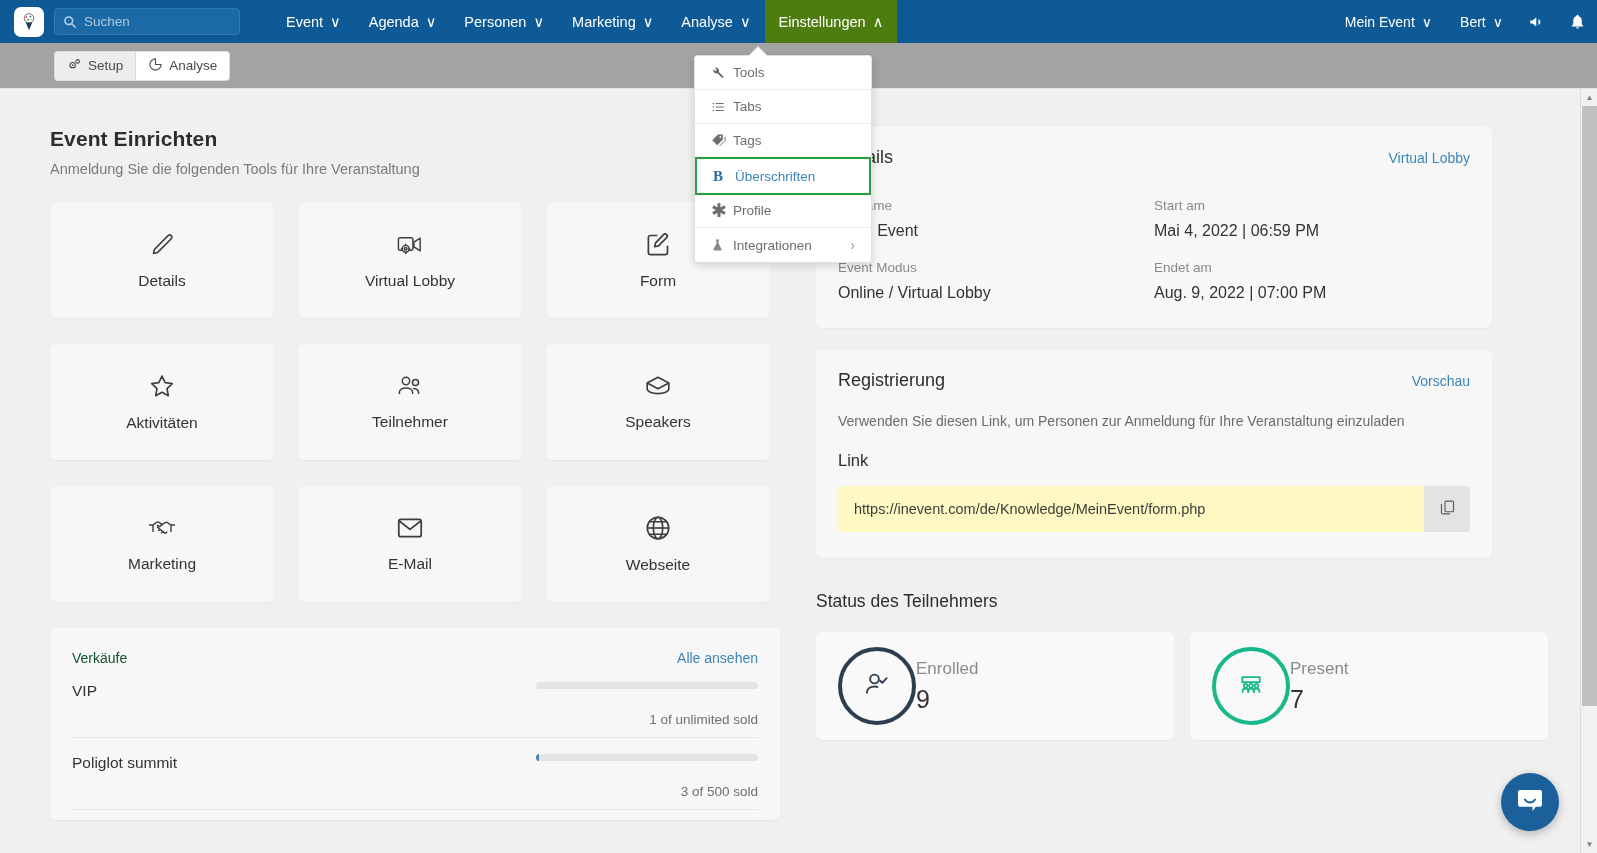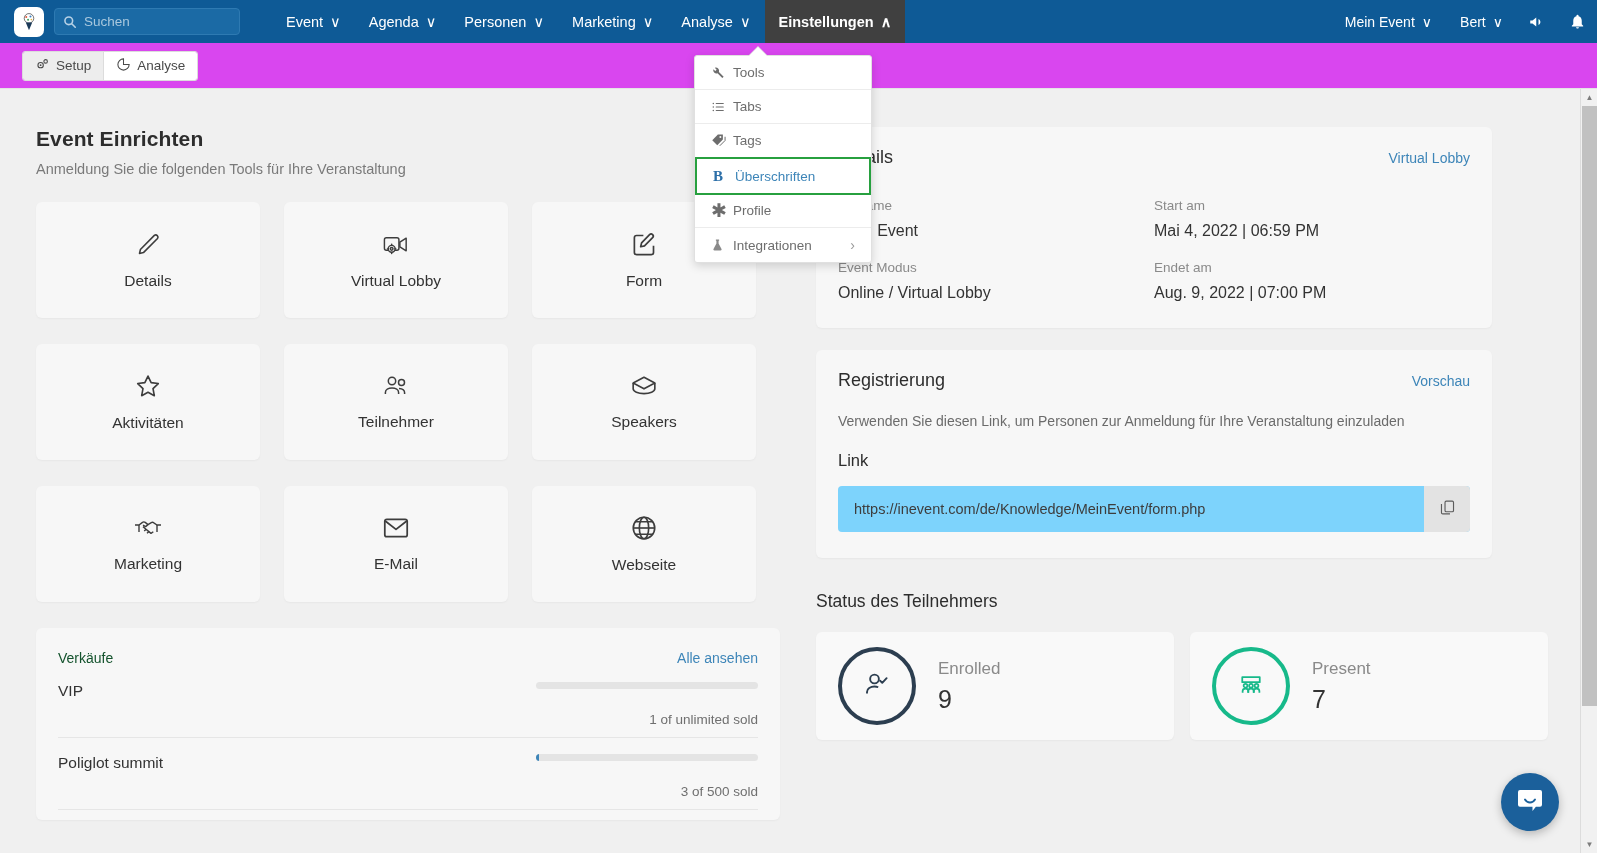--- a/index.html
+++ b/index.html
@@ -38,21 +38,21 @@
   }
   .search-box input::placeholder { color: #a9c8de; }
 
   .nav-items { display: flex; align-items: stretch; height: 43px; margin-left: 32px; }
   .nav-item {
     display: flex; align-items: center; gap: 7px;
     padding: 0 14px; height: 43px;
     color: #ffffff; font-size: 14.5px;
     cursor: pointer; white-space: nowrap;
   }
-  .nav-item.active { background: #404040; font-weight: bold; }
+  .nav-item.active { background: #4d7c0f; }
   .chev { display: inline-block; }
 
   .nav-right {
     margin-left: auto; display: flex; align-items: stretch; height: 43px;
   }
   .nav-right .nav-item { font-size: 14px; padding: 0 14px; }
   .nav-icon-btn {
     display: flex; align-items: center; justify-content: center;
     width: 40px; height: 43px; cursor: pointer;
   }
@@ -95,24 +95,25 @@
   }
   .dd-item.highlight .dd-ico { color: #2c6fa8; font-weight: bold; }
   .dd-arrow {
     margin-left: auto; color: #9a9a9a; font-size: 14px;
   }
 
   
   .subnav {
     position: absolute; top: 43px; left: 0;
     width: 1597px; height: 46px;
-    background: #d946ef;
+    background: #a3a3a3;
     border-bottom: 1px solid #e4e4e4;
     display: flex; align-items: center;
     z-index: 30;
+    padding-left: 32px;
   }
   .subnav-tabs {
     display: flex; margin-left: 22px;
     border: 1px solid #dcdcdc; border-radius: 3px; overflow: hidden;
   }
   .subnav-tab {
     display: flex; align-items: center; gap: 6px;
     padding: 0 12px; height: 28px;
     font-size: 13.5px; color: #4a4a4a;
     background: #ffffff; cursor: pointer;
@@ -121,21 +122,21 @@
   .subnav-tab + .subnav-tab { border-left: 1px solid #dcdcdc; }
 
   
   .page {
     position: absolute; top: 89px; left: 0;
     width: 1580px; height: 764px;
     background: #f0f0f0;
     overflow: hidden;
   }
   .cols { display: flex; gap: 0; padding: 38px 0 0 0; }
-  .col-left { width: 780px; padding-left: 36px; }
+  .col-left { width: 780px; padding-left: 50px; }
   .col-right { width: 760px; padding-left: 36px; padding-right: 48px; }
 
   .page-title {
     font-size: 21px; color: #2d2d2d; font-weight: bold;
     letter-spacing: .1px;
   }
   .page-sub {
     font-size: 14.5px; color: #7a7a7a; margin-top: 10px;
   }
 
@@ -184,38 +185,38 @@
     gap: 20px 0; margin-top: 30px;
   }
   .kv-label { font-size: 13.5px; color: #8a8a8a; }
   .kv-value { font-size: 16px; color: #333333; margin-top: 9px; }
 
   .reg-card { margin-top: 22px; padding: 20px 22px 26px 22px; }
   .reg-desc { font-size: 14px; color: #6b6b6b; margin-top: 22px; }
   .reg-sub { font-size: 16.5px; color: #2d2d2d; margin-top: 22px; }
   .link-row {
     margin-top: 16px; display: flex; align-items: stretch;
-    background: #7dd3fc; border-radius: 4px; height: 46px;
+    background: #fef9c3; border-radius: 4px; height: 46px;
   }
   .link-text {
     flex: 1; display: flex; align-items: center; padding-left: 16px;
     font-size: 14.5px; color: #3d3d3d;
   }
   .copy-btn {
     width: 46px; display: flex; align-items: center; justify-content: center;
     background: #e3e3e3; border-radius: 0 4px 4px 0; cursor: pointer;
     color: #5c5c5c;
   }
 
   .status-title { font-size: 17.5px; color: #2d2d2d; margin-top: 33px; }
   .status-row { display: flex; gap: 16px; margin-top: 20px; }
   .status-card {
     width: 358px; height: 108px; background: #f9f9f9; border-radius: 6px;
     box-shadow: 0 1px 2px rgba(0,0,0,0.04);
-    display: flex; align-items: center; padding-left: 22px; gap: 22px;
+    display: flex; align-items: center; padding-left: 22px; 
     flex: none;
   }
   .status-ring {
     width: 78px; height: 78px; border-radius: 50%;
     border: 4px solid #2c3e50;
     display: flex; align-items: center; justify-content: center; flex: none;
   }
   .status-ring.green { border-color: #17b98a; }
   .status-lbl { font-size: 17px; color: #8a8a8a; }
   .status-num { font-size: 25px; color: #333333; margin-top: 6px; }

